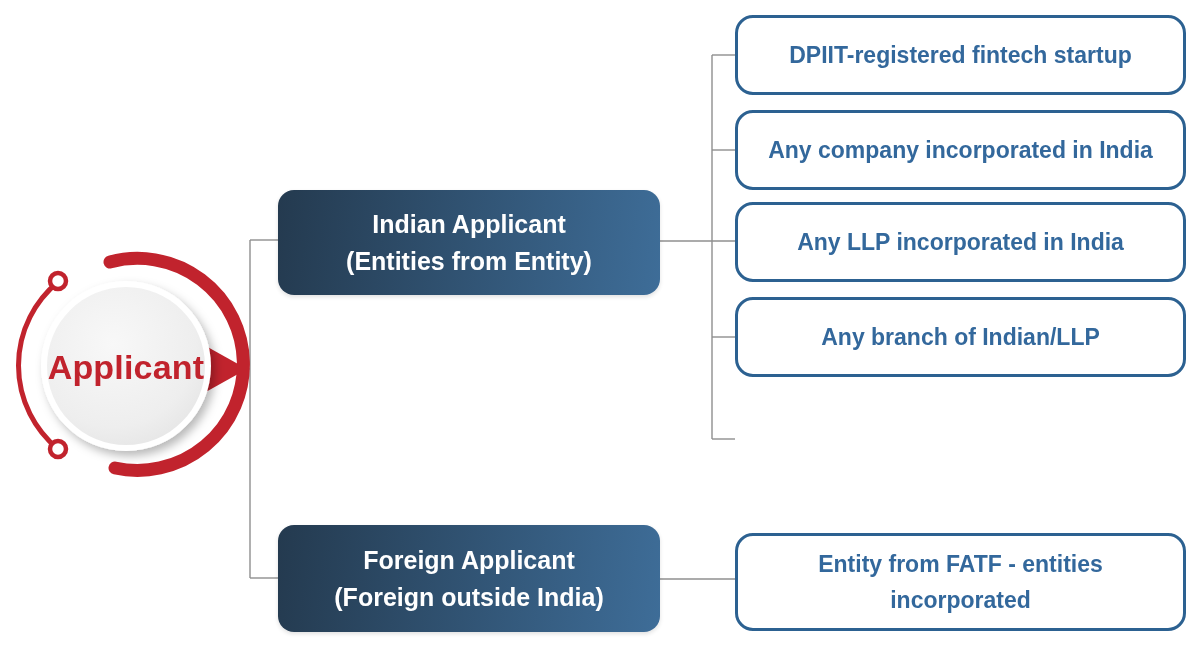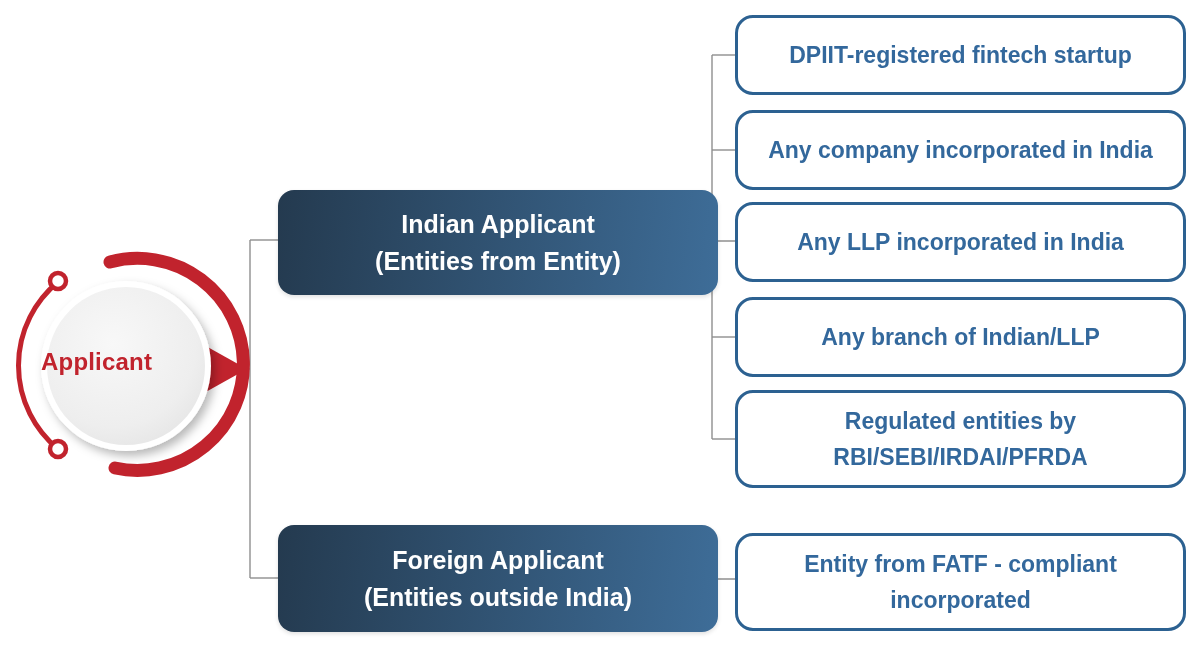--- a/index.html
+++ b/index.html
@@ -27,27 +27,28 @@
     width: 1200px; height: 650px;
   }
   .conn { stroke: var(--connector); stroke-width: 1.4; fill: none; }
   .thick-arc { stroke: var(--accent-red); stroke-width: 13; fill: none; stroke-linecap: round; }
   .thin-arc { stroke: var(--accent-red); stroke-width: 5; fill: none; }
   .ring { fill: #ffffff; stroke: var(--accent-red); stroke-width: 4.5; }
   .arrow-tri { fill: var(--accent-red); }
 
   .root-label {
     position: absolute; left: 41px; top: 348px; width: 170px;
-    font-size: 24px; font-weight: bold;
+    text-align: center;
+    font-size: 34px; font-weight: bold;
     color: var(--accent-red);
     letter-spacing: 0.2px;
   }
 
   .branch-node {
-    position: absolute; left: 278px; width: 440px;
+    position: absolute; left: 278px; width: 382px;
     border-radius: 16px;
     background: linear-gradient(97deg, var(--node-gradient-dark) 0%, var(--node-gradient-light) 100%);
     color: var(--node-text);
     display: flex; flex-direction: column;
     align-items: center; justify-content: center;
     font-size: 25px; font-weight: bold;
     line-height: 37px;
     text-align: center;
     box-shadow: 0 2px 4px rgba(0,0,0,0.12);
   }
@@ -118,37 +119,33 @@
   </svg>
 
   <div class="root-label">Applicant</div>
 
   <div class="branch-node branch-indian">
     <span class="line">Indian Applicant</span>
     <span class="line">(Entities from Entity)</span>
   </div>
   <div class="branch-node branch-foreign">
     <span class="line">Foreign Applicant</span>
-    <span class="line">(Entities outside India)</span>
+    <span class="line">(Foreign outside India)</span>
   </div>
 
   <div class="leaf-node leaf-1">
     <span class="line">DPIIT-registered fintech startup</span>
   </div>
   <div class="leaf-node leaf-2">
     <span class="line">Any company incorporated in India</span>
   </div>
   <div class="leaf-node leaf-3">
     <span class="line">Any LLP incorporated in India</span>
   </div>
   <div class="leaf-node leaf-4">
     <span class="line">Any branch of Indian/LLP</span>
   </div>
-  <div class="leaf-node leaf-5">
-    <span class="line">Regulated entities by</span>
-    <span class="line">RBI/SEBI/IRDAI/PFRDA</span>
-  </div>
   <div class="leaf-node leaf-6">
-    <span class="line">Entity from FATF - compliant</span>
+    <span class="line">Entity from FATF - entities</span>
     <span class="line">incorporated</span>
   </div>
 
 </div>
 
 </body></html>

